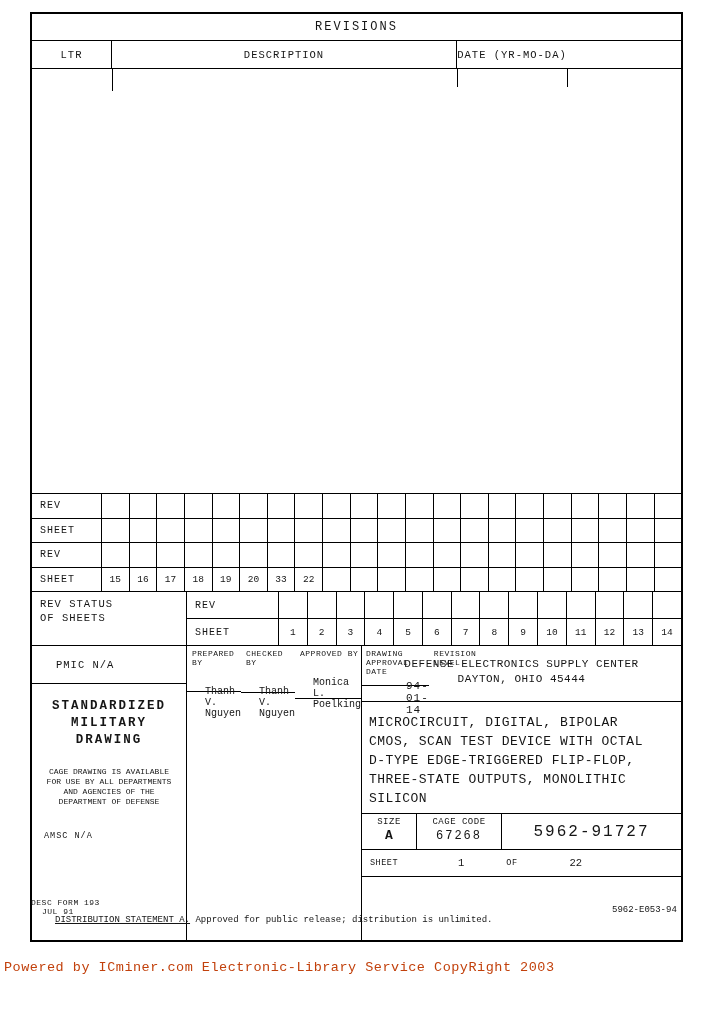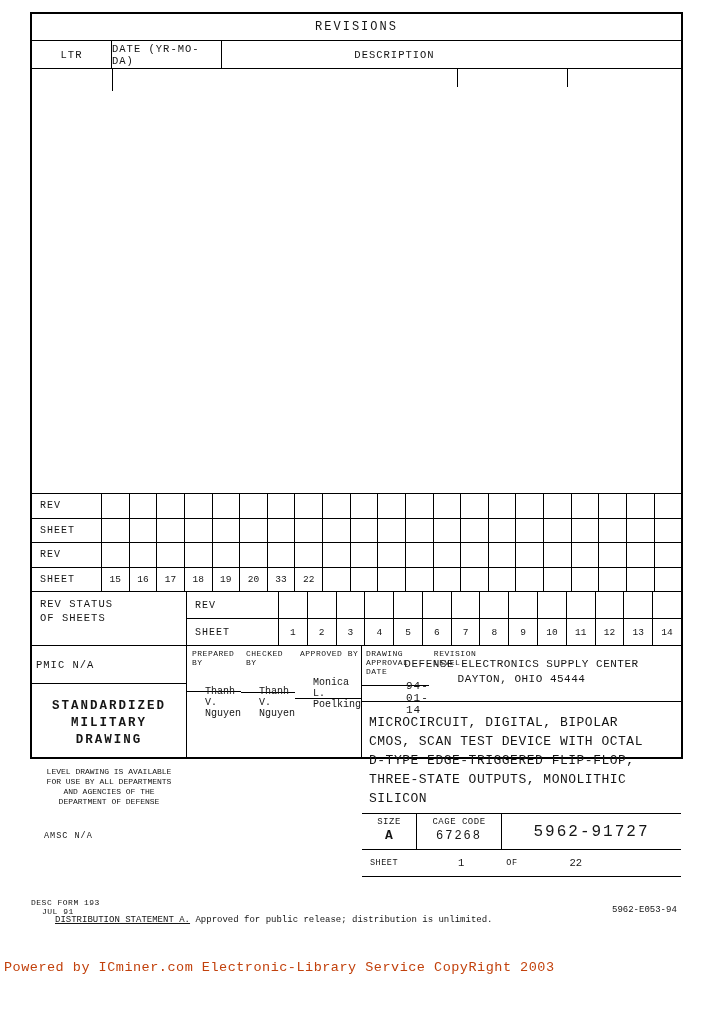--- a/index.html
+++ b/index.html
@@ -9,21 +9,21 @@
     background:#ffffff;
     font-family:"Liberation Mono","DejaVu Sans Mono",monospace;
     color:#151515;
     overflow:hidden;
   }
   .abs { position:absolute; }
   .preline { white-space:pre-line; }
 
   
   #frame {
-    position:absolute; left:30px; top:12px; width:653px; height:747px;
+    position:absolute; left:30px; top:12px; width:653px; height:930px;
     border:2px solid #000;
   }
 
   
   #rev-title-row { left:0; right:0; top:0; height:27px; border-bottom:1px solid #000;
     display:flex; align-items:center; justify-content:center;
     font-size:12px; letter-spacing:2px; }
   #rev-head-row { left:0; right:0; top:27px; height:28px; border-bottom:1px solid #000; display:flex; }
   #rev-head-row .hcell { display:flex; align-items:center; justify-content:center;
     font-size:10.5px; letter-spacing:1px; border-right:1px solid #000; }
@@ -45,21 +45,21 @@
   #status-block { left:0; right:0; top:578px; height:54px; }
   #status-title { left:0; top:0; width:155px; height:54px; border-right:1px solid #000;
     border-bottom:1px solid #000; font-size:10.5px; letter-spacing:1px; padding:5px 0 0 8px; line-height:14px; }
   #status-rows { left:155px; right:0; top:0; height:54px; display:flex; flex-direction:column; }
   #status-rows .grid-row .row-label { width:92px; }
 
   
   #bottom { left:0; right:0; top:632px; bottom:0; }
   #left-col { left:0; top:0; bottom:0; width:155px; border-right:1px solid #000; }
   #pmic-row { left:0; right:0; top:0; height:38px; border-bottom:1px solid #000;
-    display:flex; align-items:center; padding-left:4px; font-size:10.5px; letter-spacing:1px; }
+    display:flex; align-items:center; padding-left:24px; font-size:10.5px; letter-spacing:1px; }
   #smd-area { left:0; right:0; top:38px; bottom:0; }
   #smd-title { margin-top:14px; font-size:12.5px; font-weight:bold; letter-spacing:2px;
     line-height:17px; text-align:center; }
   #smd-avail { margin-top:18px; font-size:8px; line-height:10px; text-align:center; letter-spacing:0; }
   #amsc { margin-top:24px; padding-left:12px; font-size:8.5px; letter-spacing:1px; }
 
   #mid-col { left:155px; top:0; bottom:0; width:175px; border-right:1px solid #000;
     display:flex; flex-direction:row; }
   .sig-box { border-bottom:1px solid #000; padding:3px 0 0 5px; }
   .sig-box .lab { font-size:8px; letter-spacing:0.5px; }
@@ -96,22 +96,22 @@
   #watermark { left:4px; top:960px; font-size:13.5px; color:#c2410c; letter-spacing:0.5px; }
 </style>
 </head>
 <body>
 
 <div id="frame">
 
   <div class="abs" id="rev-title-row">REVISIONS</div>
   <div class="abs" id="rev-head-row">
     <div class="hcell w-ltr">LTR</div>
+    <div class="hcell w-desc">DESCRIPTION</div>
     <div class="hcell w-date">DATE (YR-MO-DA)</div>
-    <div class="hcell w-desc">DESCRIPTION</div>
   </div>
   <div class="stub" style="left:80px;  top:55px; height:22px;"></div>
   <div class="stub" style="left:425px; top:55px; height:18px;"></div>
   <div class="stub" style="left:535px; top:55px; height:18px;"></div>
 
   <div class="abs" id="upper-grid">
     <div class="grid-row">
       <div class="row-label">REV</div>
       <div class="cells">
           <div class="cell"></div>
@@ -263,21 +263,21 @@
   </div>
 
   <div class="abs" id="bottom">
 
     <div class="abs" id="left-col">
       <div class="abs" id="pmic-row">PMIC N/A</div>
       <div class="abs" id="smd-area">
         <div id="smd-title" class="preline">STANDARDIZED
 MILITARY
 DRAWING</div>
-        <div id="smd-avail" class="preline">LEVEL DRAWING IS AVAILABLE
+        <div id="smd-avail" class="preline">CAGE DRAWING IS AVAILABLE
 FOR USE BY ALL DEPARTMENTS
 AND AGENCIES OF THE
 DEPARTMENT OF DEFENSE</div>
         <div id="amsc">AMSC N/A</div>
       </div>
     </div>
 
     <div class="abs" id="mid-col">
       <div class="sig-box" id="box-prep">
         <div class="lab">PREPARED BY</div>

